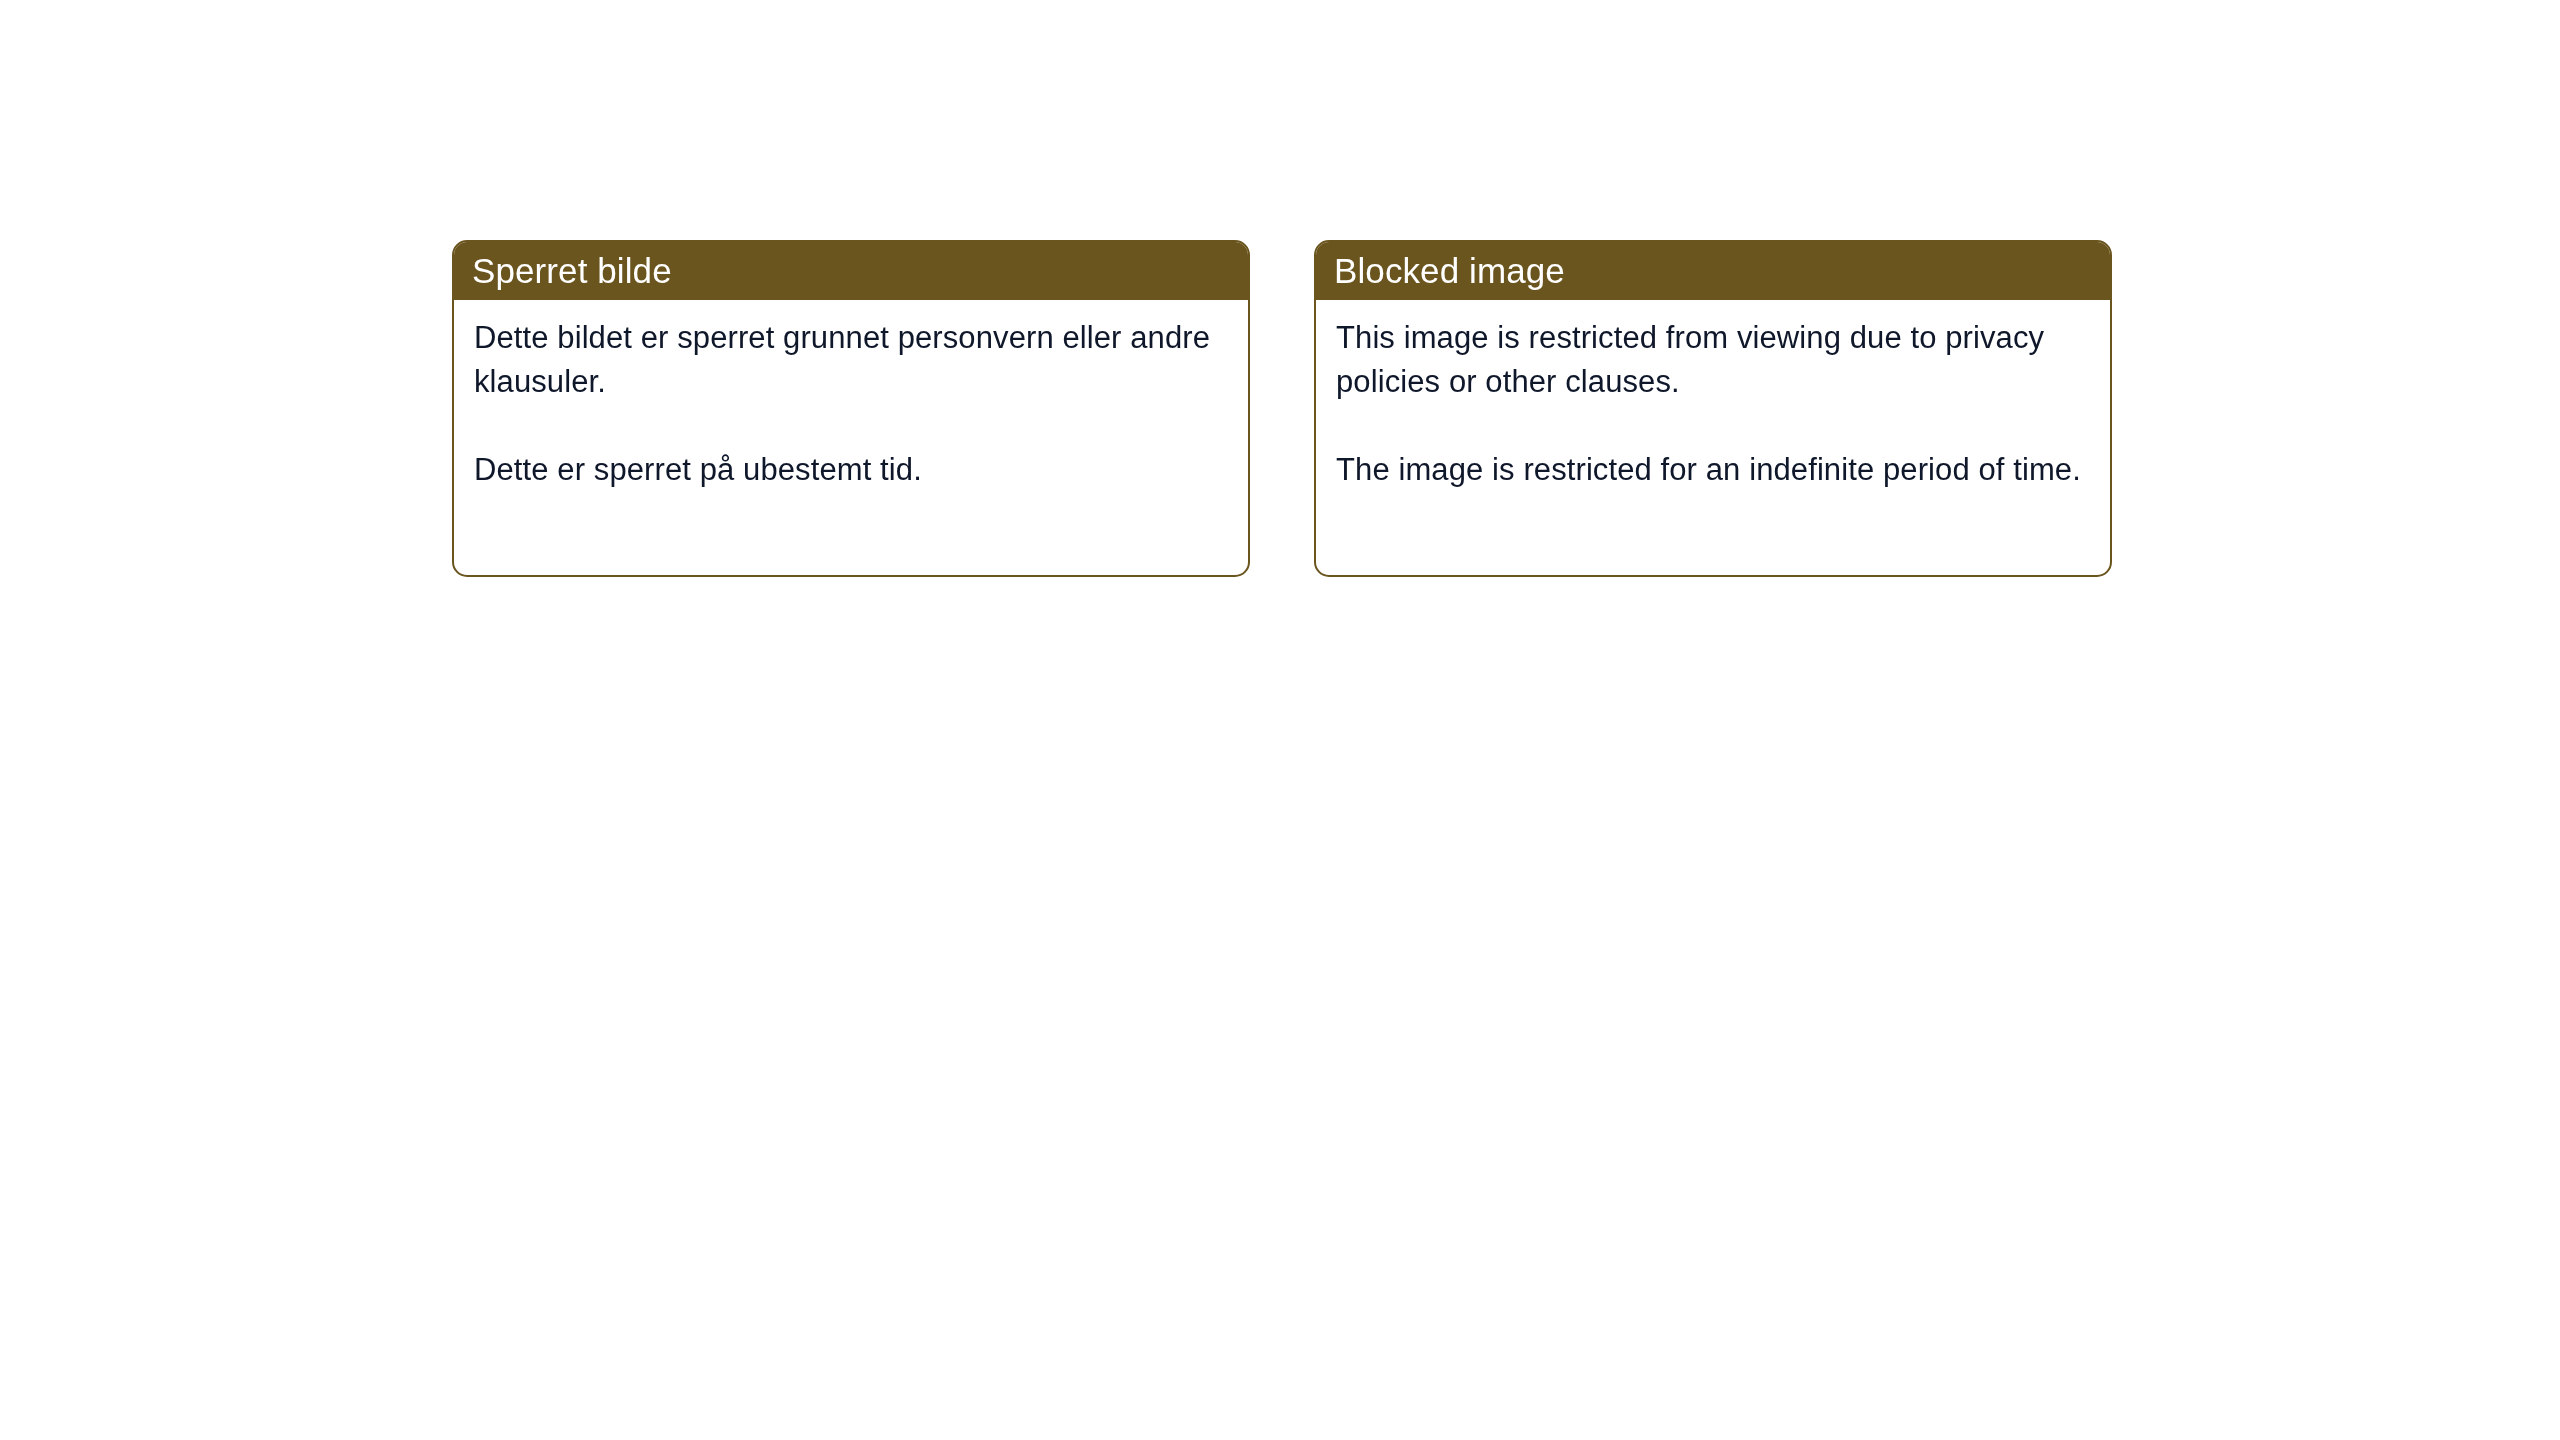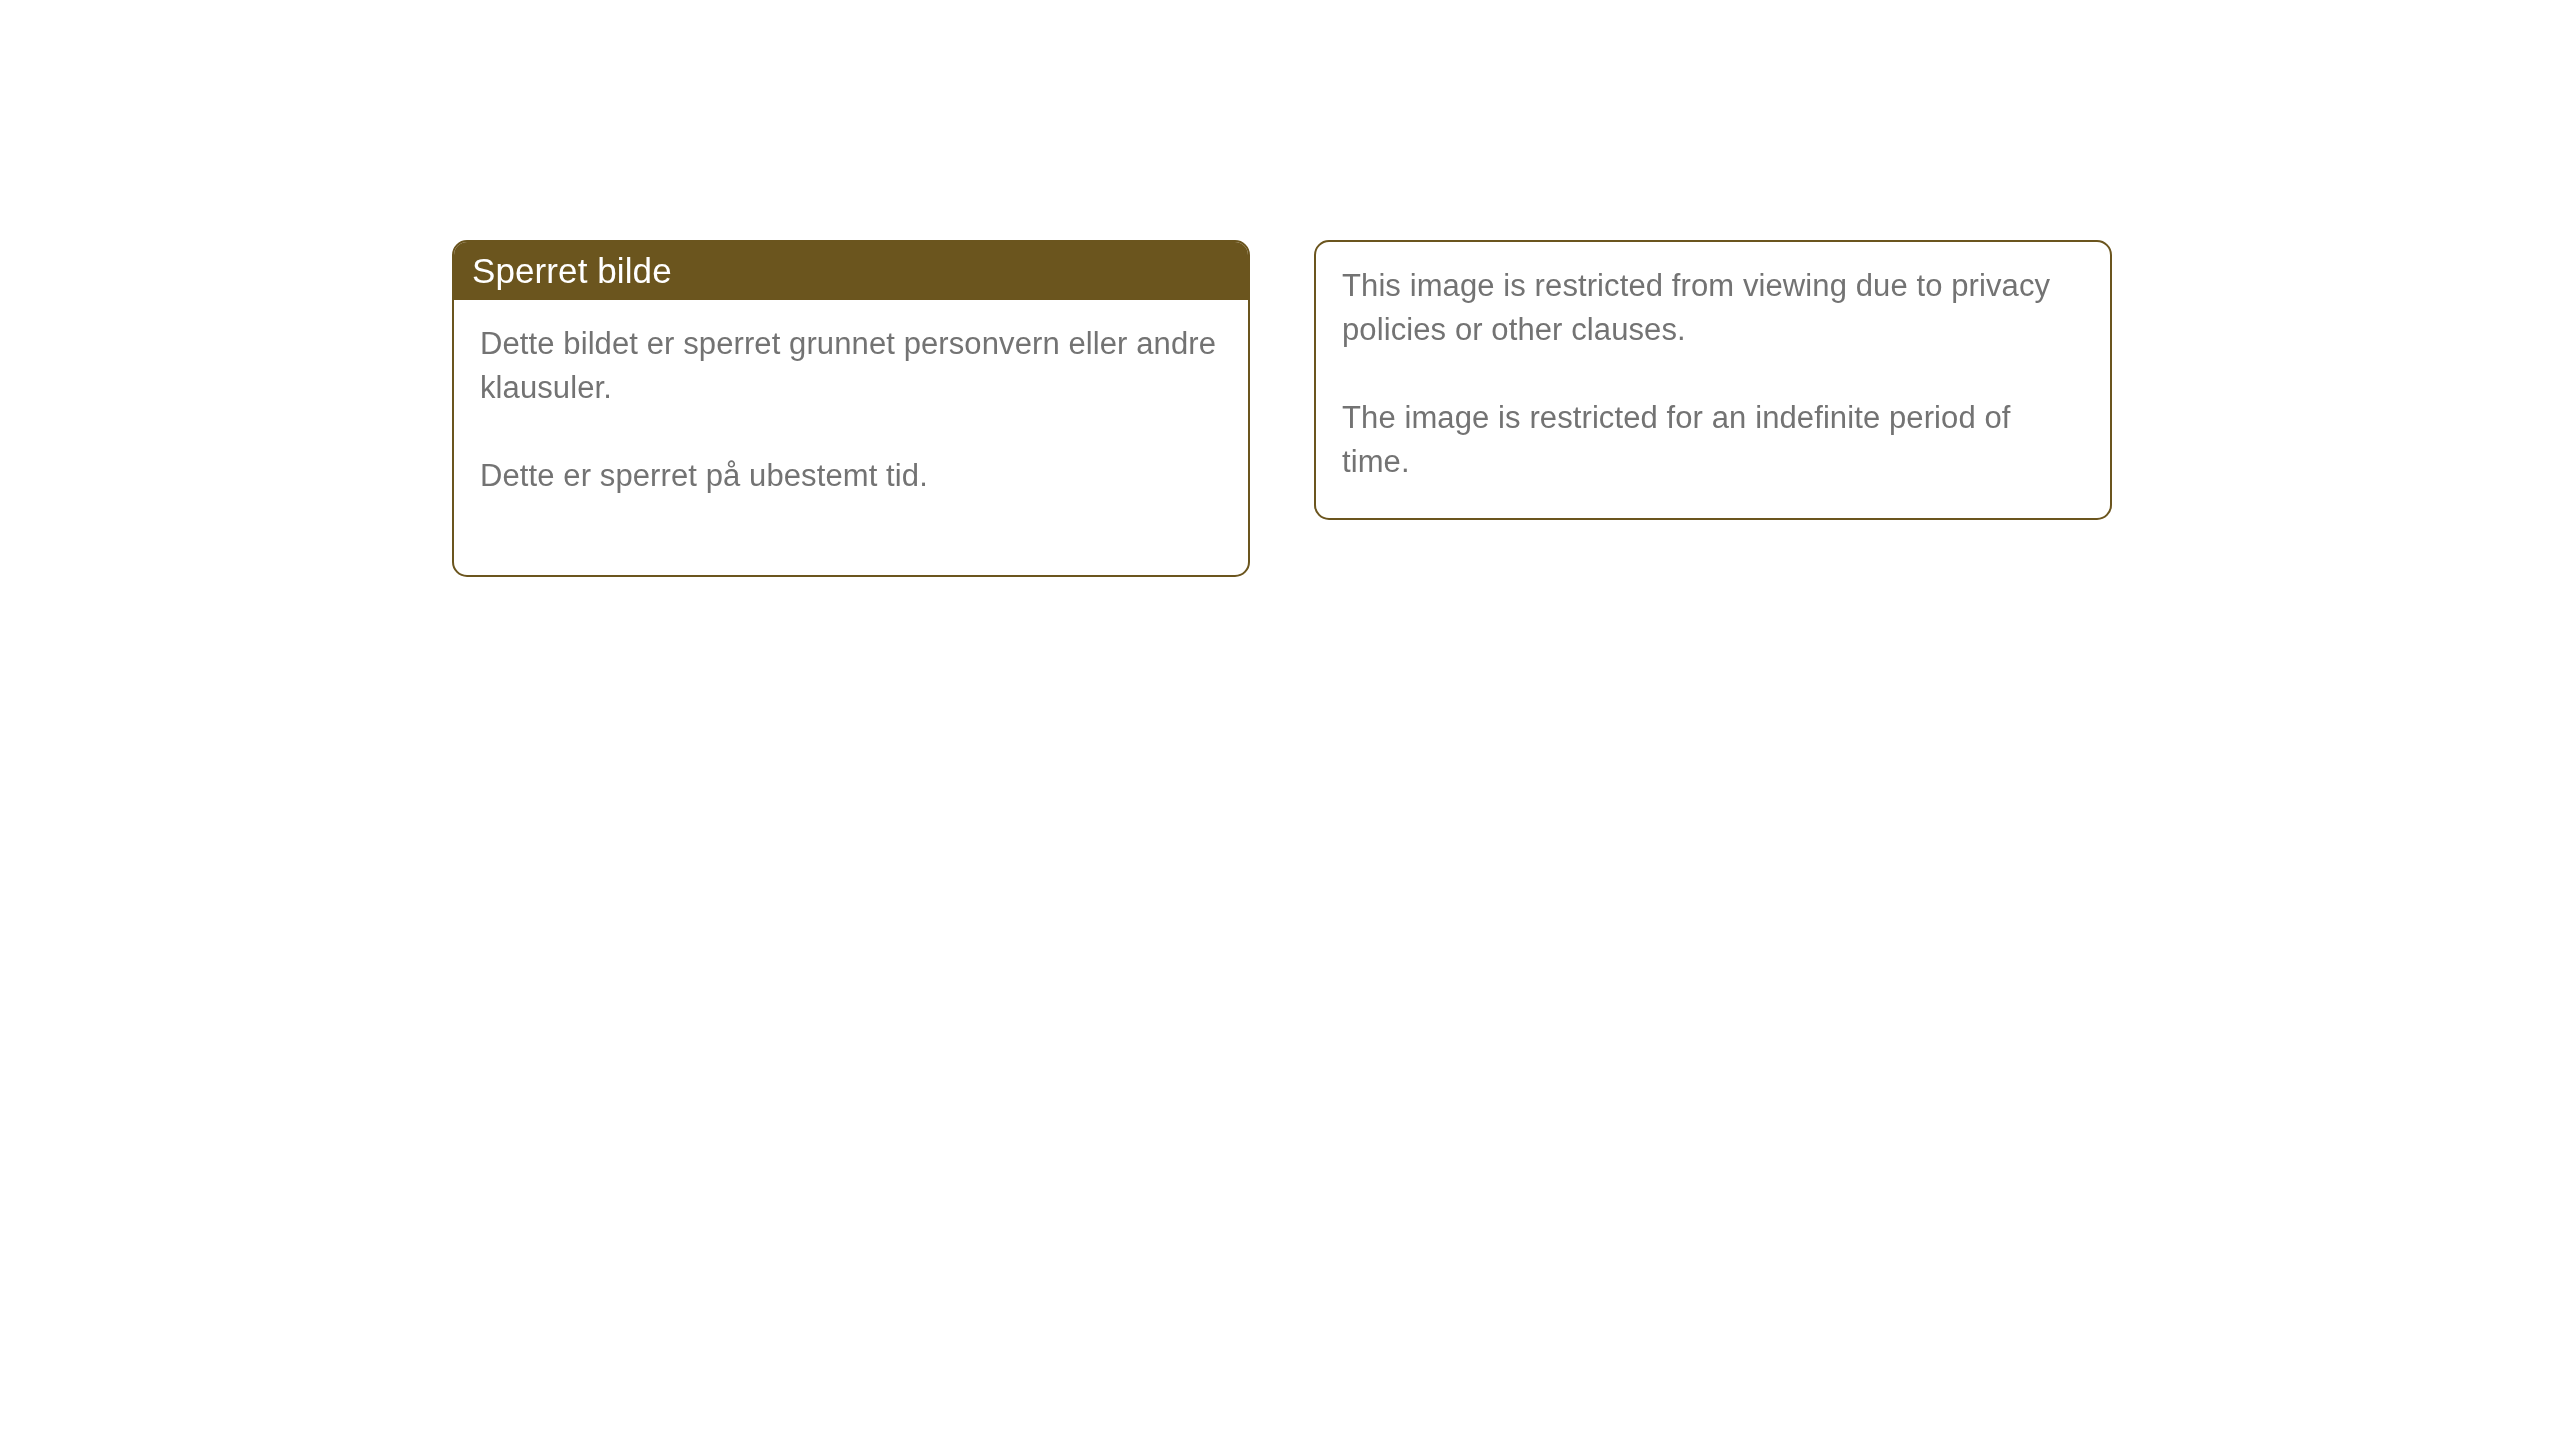--- a/index.html
+++ b/index.html
@@ -65,25 +65,25 @@
     white-space: nowrap;
   }
 
   .card-body {
     padding: 16px 20px 28px 20px;
     min-height: 275px;
     box-sizing: border-box;
   }
 
   .card-paragraph {
-    color: #737373;
+    color: #0f172a;
     font-size: 31px;
     line-height: 44px;
     font-weight: 400;
-    margin: 6px;
+    margin: 0;
     letter-spacing: 0.1px;
   }
 
   .card-paragraph + .card-paragraph {
     margin-top: 44px;
   }
 </style>
 </head>
 <body>
 
@@ -95,20 +95,23 @@
       <div class="card-header">
         <span class="card-title">Sperret bilde</span>
       </div>
       <div class="card-body">
         <p class="card-paragraph">Dette bildet er sperret grunnet personvern eller andre klausuler.</p>
         <p class="card-paragraph">Dette er sperret på ubestemt tid.</p>
       </div>
     </div>
 
     <div class="notice-card">
+      <div class="card-header">
+        <span class="card-title">Blocked image</span>
+      </div>
       <div class="card-body">
         <p class="card-paragraph">This image is restricted from viewing due to privacy policies or other clauses.</p>
         <p class="card-paragraph">The image is restricted for an indefinite period of time.</p>
       </div>
     </div>
 
   </div>
 </div>
 
 </body></html>

